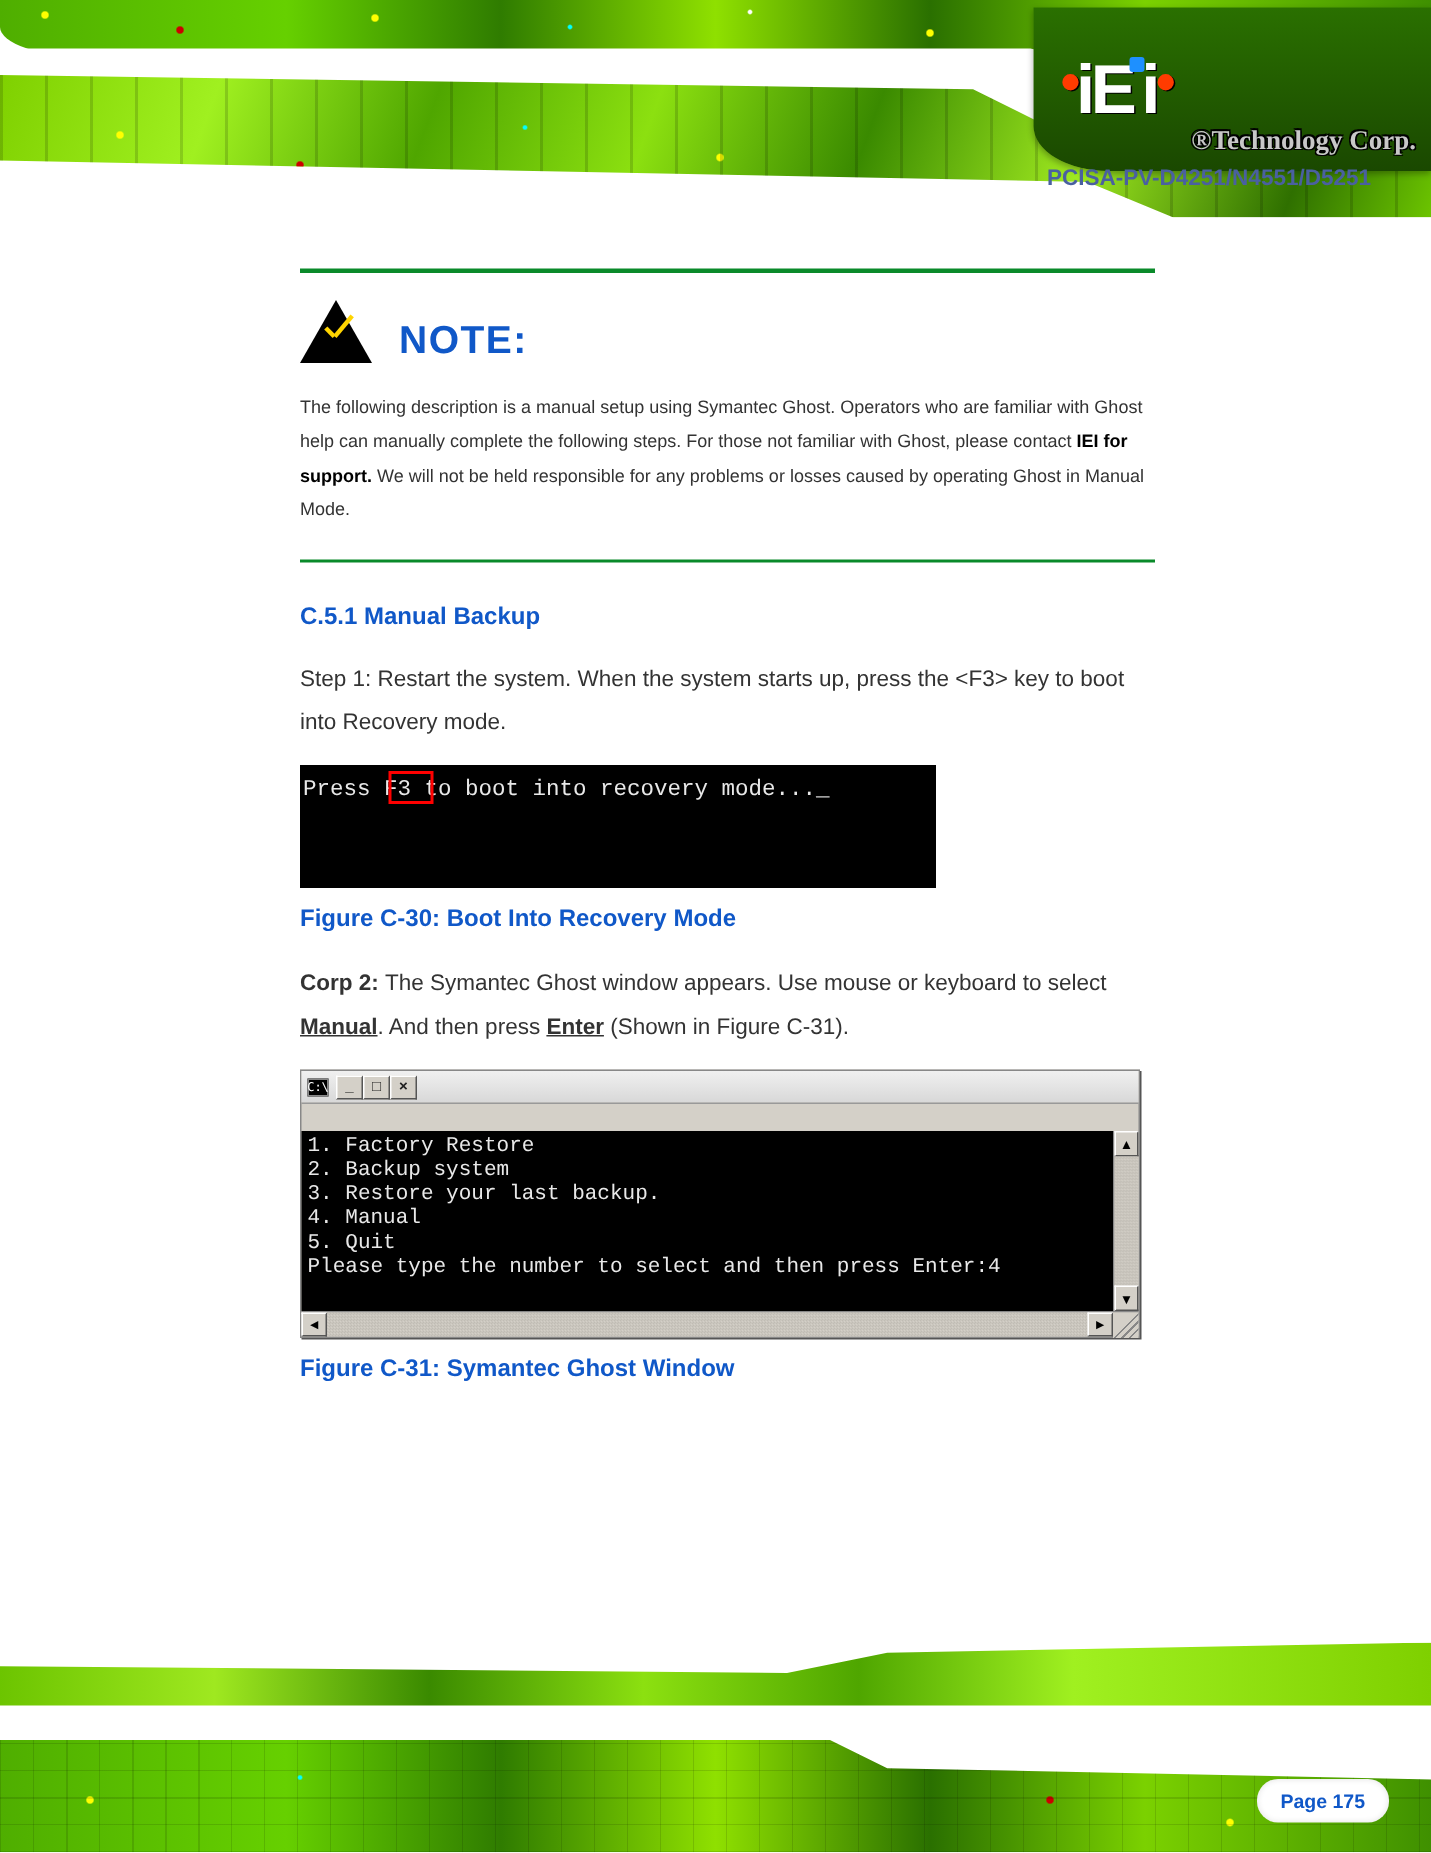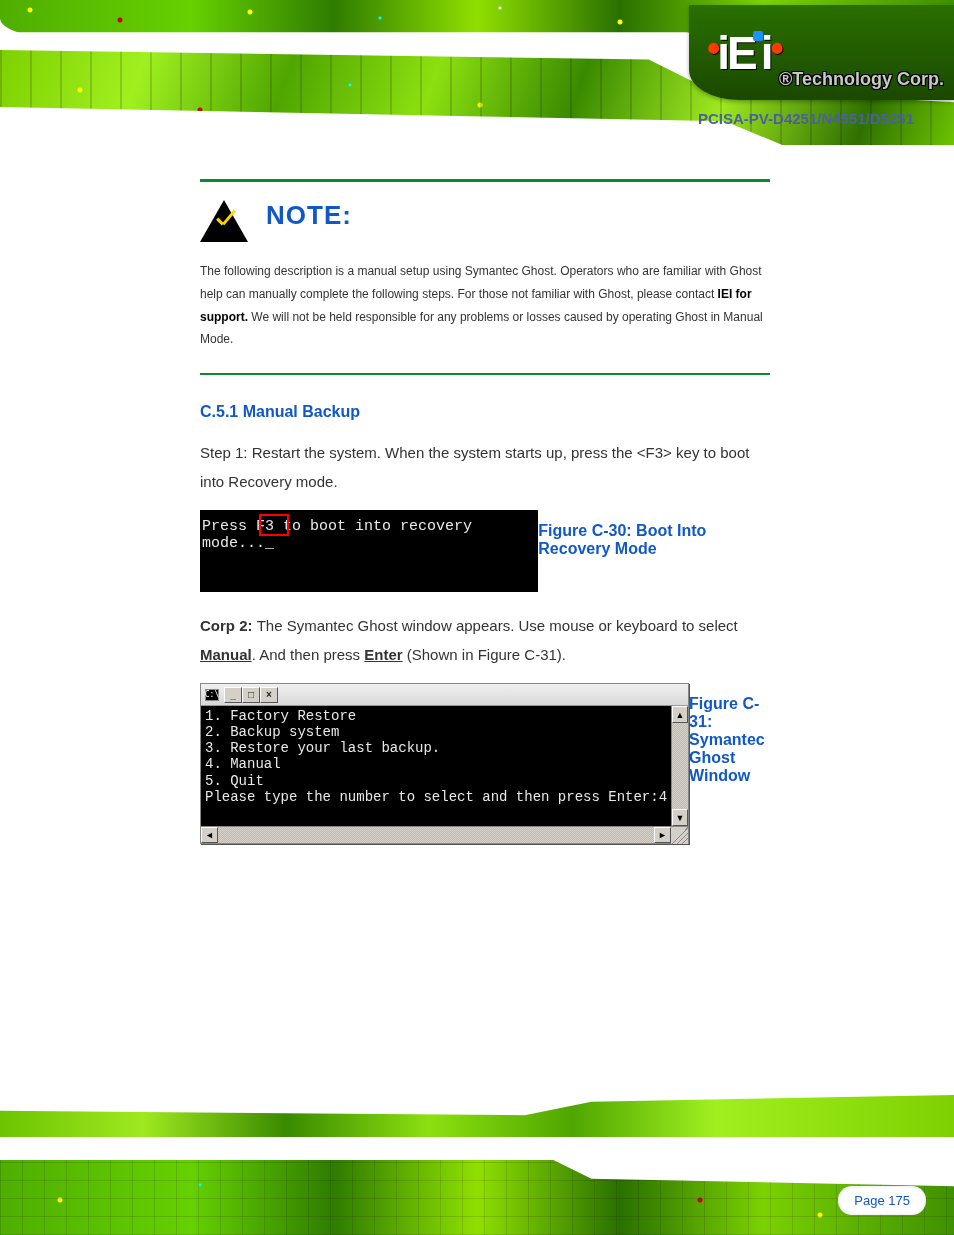--- a/index.html
+++ b/index.html
@@ -55,42 +55,42 @@
       radial-gradient(circle at 80px 40px, #ff0 2px, transparent 3px),
       radial-gradient(circle at 200px 60px, #c00 2px, transparent 3px),
       radial-gradient(circle at 350px 35px, #0ff 1px, transparent 2px),
       radial-gradient(circle at 480px 55px, #ff0 2px, transparent 3px);
   }
 
   
   .logo-block {
     position: absolute;
     top: 5px; right: 0;
-    width: 265px; height: 95px;
+    width: 265px; height: 109px;
     background: linear-gradient(180deg, #2a7000 0%, #1a4800 100%);
     border-bottom-left-radius: 50px 30px;
     display:flex; align-items:center; justify-content:flex-start;
     padding-left:18px;
     box-shadow: 0 2px 4px rgba(0,0,0,0.3);
   }
   .logo-iei {
     font-family: "Arial Black", Arial, sans-serif;
     font-size: 46px;
     font-weight: 900;
     color: #fff;
     letter-spacing: -3px;
     text-shadow: 1px 1px 0 #000;
     line-height: 0.9;
     white-space: nowrap;
   }
   .logo-iei .dot { color:#ff3b00; font-size:38px; vertical-align: 8px; }
   .logo-iei .bluedot { display:inline-block; width:10px; height:10px; background:#1e90ff; border-radius:2px; margin:0 -2px 22px -2px; vertical-align:top;}
   .logo-sub {
     position:absolute; bottom:10px; right:10px;
-    font-family: Liberation Sans, sans-serif;
+    font-family: Liberation Serif, serif;
     font-size: 18px; font-weight:900;
     color: #c8c8c8;
     text-shadow: 1px 1px 0 #000, -1px -1px 0 #000, 1px -1px 0 #000, -1px 1px 0 #000;
   }
 
   
   .product-title {
     position:absolute;
     top: 110px;
     right: 40px;
@@ -103,21 +103,21 @@
   .content {
     position: absolute;
     top: 175px;
     left: 200px;
     width: 570px;
   }
   .rule-green { border:0; border-top: 3px solid #0a8a2a; margin: 4px 0 18px 0; }
   .rule-green-thin { border:0; border-top: 2px solid #0a8a2a; margin: 22px 0 22px 0; }
 
   
-  .note-row { display:flex; align-items:flex-start; gap:18px; margin-bottom:18px; }
+  .note-row { display:flex; align-items:flex-end; gap:18px; margin-bottom:18px; }
   .note-icon {
     width:48px; height:42px;
     position:relative;
   }
   .note-icon .tri {
     width:0; height:0;
     border-left:24px solid transparent;
     border-right:24px solid transparent;
     border-bottom:42px solid #000;
   }
@@ -158,21 +158,21 @@
 
   .step-text {
     color:#333;
     font-size:15px;
     line-height:1.9;
     margin-bottom:10px;
   }
   .step-text .label { font-weight:bold; }
   .step-text b { font-weight:bold;text-decoration:underline; }
 
-  .fig-container { margin: 14px 0 8px 0; display:flex; flex-direction:row; align-items:flex-start; }
+  .fig-container { margin: 14px 0 8px 0; display:flex; flex-direction:column; align-items:flex-start; }
   
   .fig1 {
     width:424px; height:82px;
     background:#000;
     padding:8px 0 0 2px;
     font-family: "Courier New", monospace;
     font-size:15px;
     color:#e8e8e8;
     position:relative;
   }
@@ -216,21 +216,21 @@
   .cmdwin-titlebar .btns { display:flex; gap:0; }
   .cmdwin-titlebar .btn {
     width:18px; height:16px;
     background:#d4d0c8;
     border:1px solid #fff;
     border-right-color:#555; border-bottom-color:#555;
     display:flex; align-items:center; justify-content:center;
     font-size:10px; font-weight:bold;
     cursor:default;
   }
-  .cmdwin-body-wrap { display:flex; }
+  .cmdwin-body-wrap { display:flex;margin-top:18px; }
   .cmdwin-body {
     flex:1;
     background:#000;
     color:#e8e8e8;
     font-family:"Courier New", monospace;
     font-size:14px;
     line-height:1.15;
     padding:2px 4px;
     min-height:120px;
     white-space:pre;
@@ -311,21 +311,21 @@
 
   .page-number-box {
     position:absolute;
     bottom:20px; right:28px;
     z-index:4;
     background:#fff;
     border-radius:14px;
     padding:7px 16px;
     font-size:13px;
     color:#1058c8;
-    font-weight:normal;
+    font-weight:bold;
     box-shadow: inset 0 0 4px rgba(0,0,0,0.12);
   }
 </style>
 </head>
 <body>
 
 <div class="header-band">
   <div class="header-strip-top"></div>
   <div class="header-strip-mid"></div>
   <div class="logo-block">

